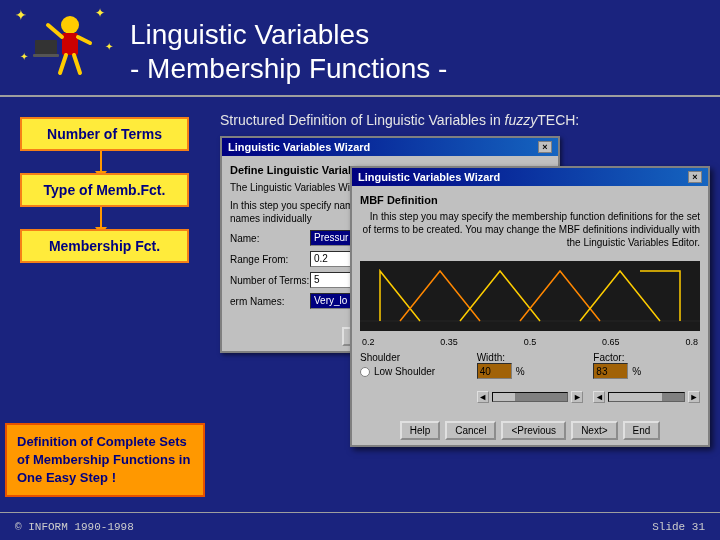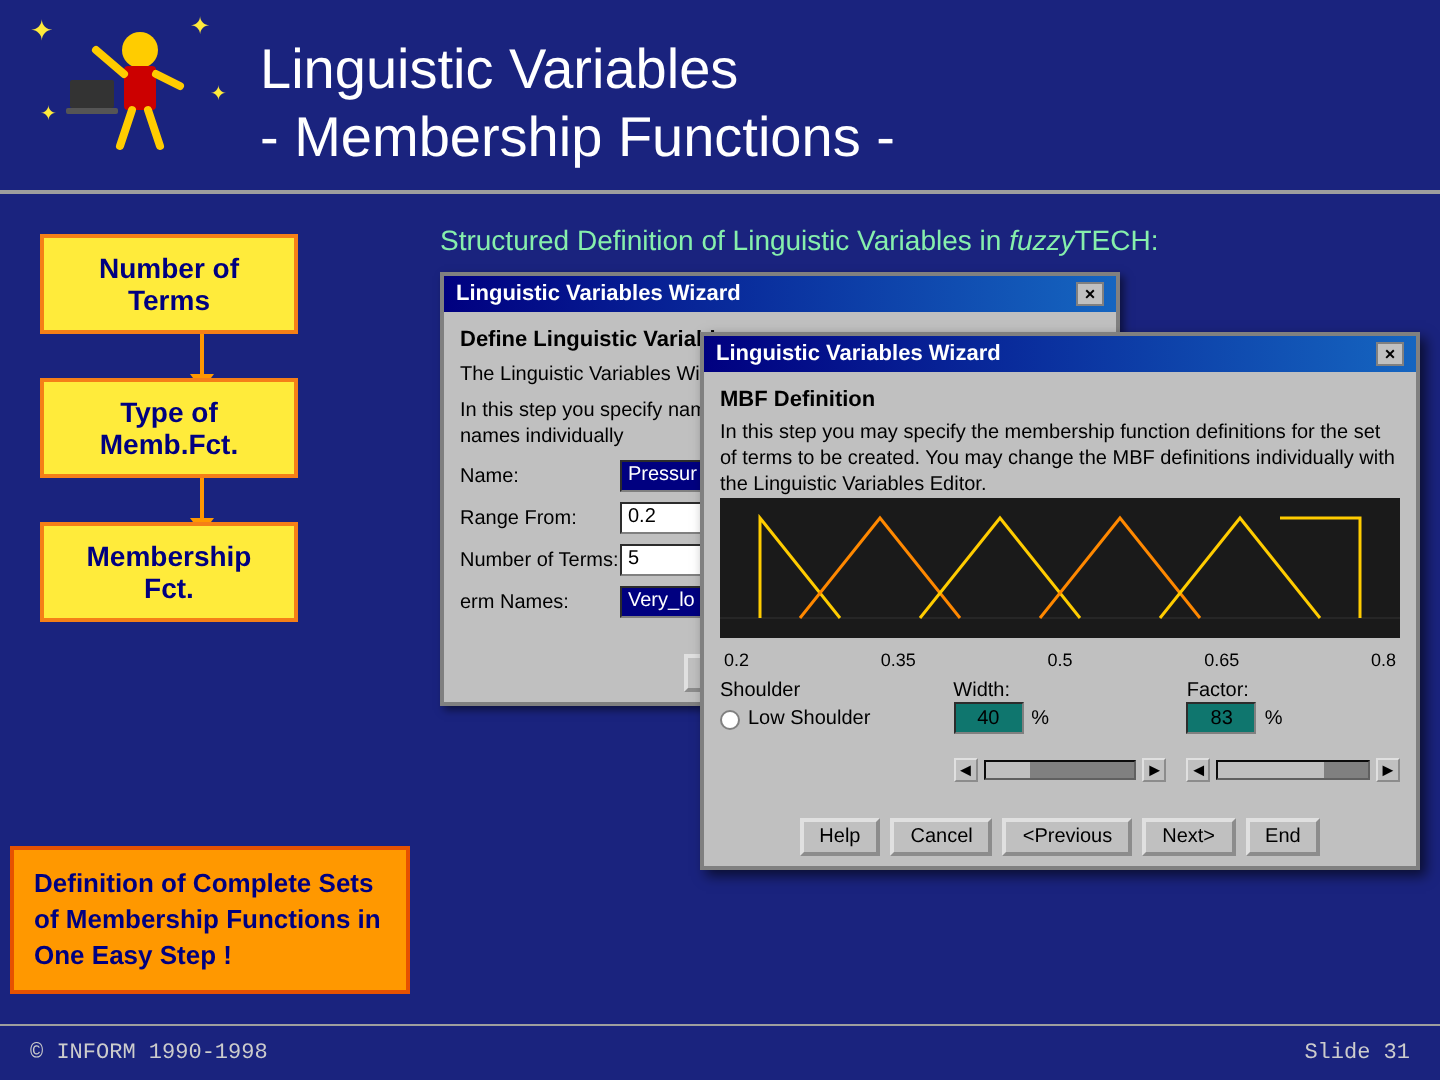--- a/index.html
+++ b/index.html
@@ -44,21 +44,21 @@
     }
 
     .flow-box {
       background-color: #ffeb3b;
       border: 2px solid #f57f17;
       color: #000080;
       font-weight: bold;
       font-size: 14px;
       padding: 7px 10px;
       text-align: center;
-      width: 129px;
+      width: 169px;
       margin-left: 5px;
       position: relative;
       z-index: 2;
     }
 
     .flow-arrow {
       width: 2px;
       height: 22px;
       background-color: #ff9800;
       margin-left: 85px;
@@ -91,21 +91,21 @@
       line-height: 1.4;
     }
 
     
     .right-content {
       flex: 1;
       padding: 5px 10px 5px 5px;
     }
 
     .structured-title {
-      color: #86efac;
+      color: #e5e5e5;
       font-size: 14px;
       margin-bottom: 8px;
     }
     .structured-title em {
       font-style: italic;
     }
 
     
     .dialogs-container {
       position: relative;
@@ -217,24 +217,25 @@
       border: 2px solid #808080;
       box-shadow: 3px 3px 6px rgba(0,0,0,0.6);
     }
 
     .mbf-body {
       padding: 8px;
       font-size: 10px;
     }
 
     .mbf-description {
-      margin-bottom: 0;
+      margin-bottom: 12px;
       line-height: 1.3;
       font-size: 10px;
       color: #000;
+      text-align: right;
     }
 
     
     .chart-area {
       background-color: #1a1a1a;
       width: 100%;
       height: 70px;
       margin-bottom: 6px;
       position: relative;
     }
@@ -291,26 +292,26 @@
 
     .width-field {
       display: flex;
       align-items: center;
       gap: 4px;
       font-size: 10px;
       color: #000;
     }
 
     .width-input {
-      background: #0f766e;
+      background: #a16207;
       border: 1px inset #808080;
       width: 35px;
       height: 16px;
       font-size: 10px;
-      text-align: center;
+      text-align: left;
       padding: 1px 2px;
       color: #000;
     }
 
     .mbf-footer {
       display: flex;
       gap: 5px;
       padding: 5px 8px;
       justify-content: center;
     }

